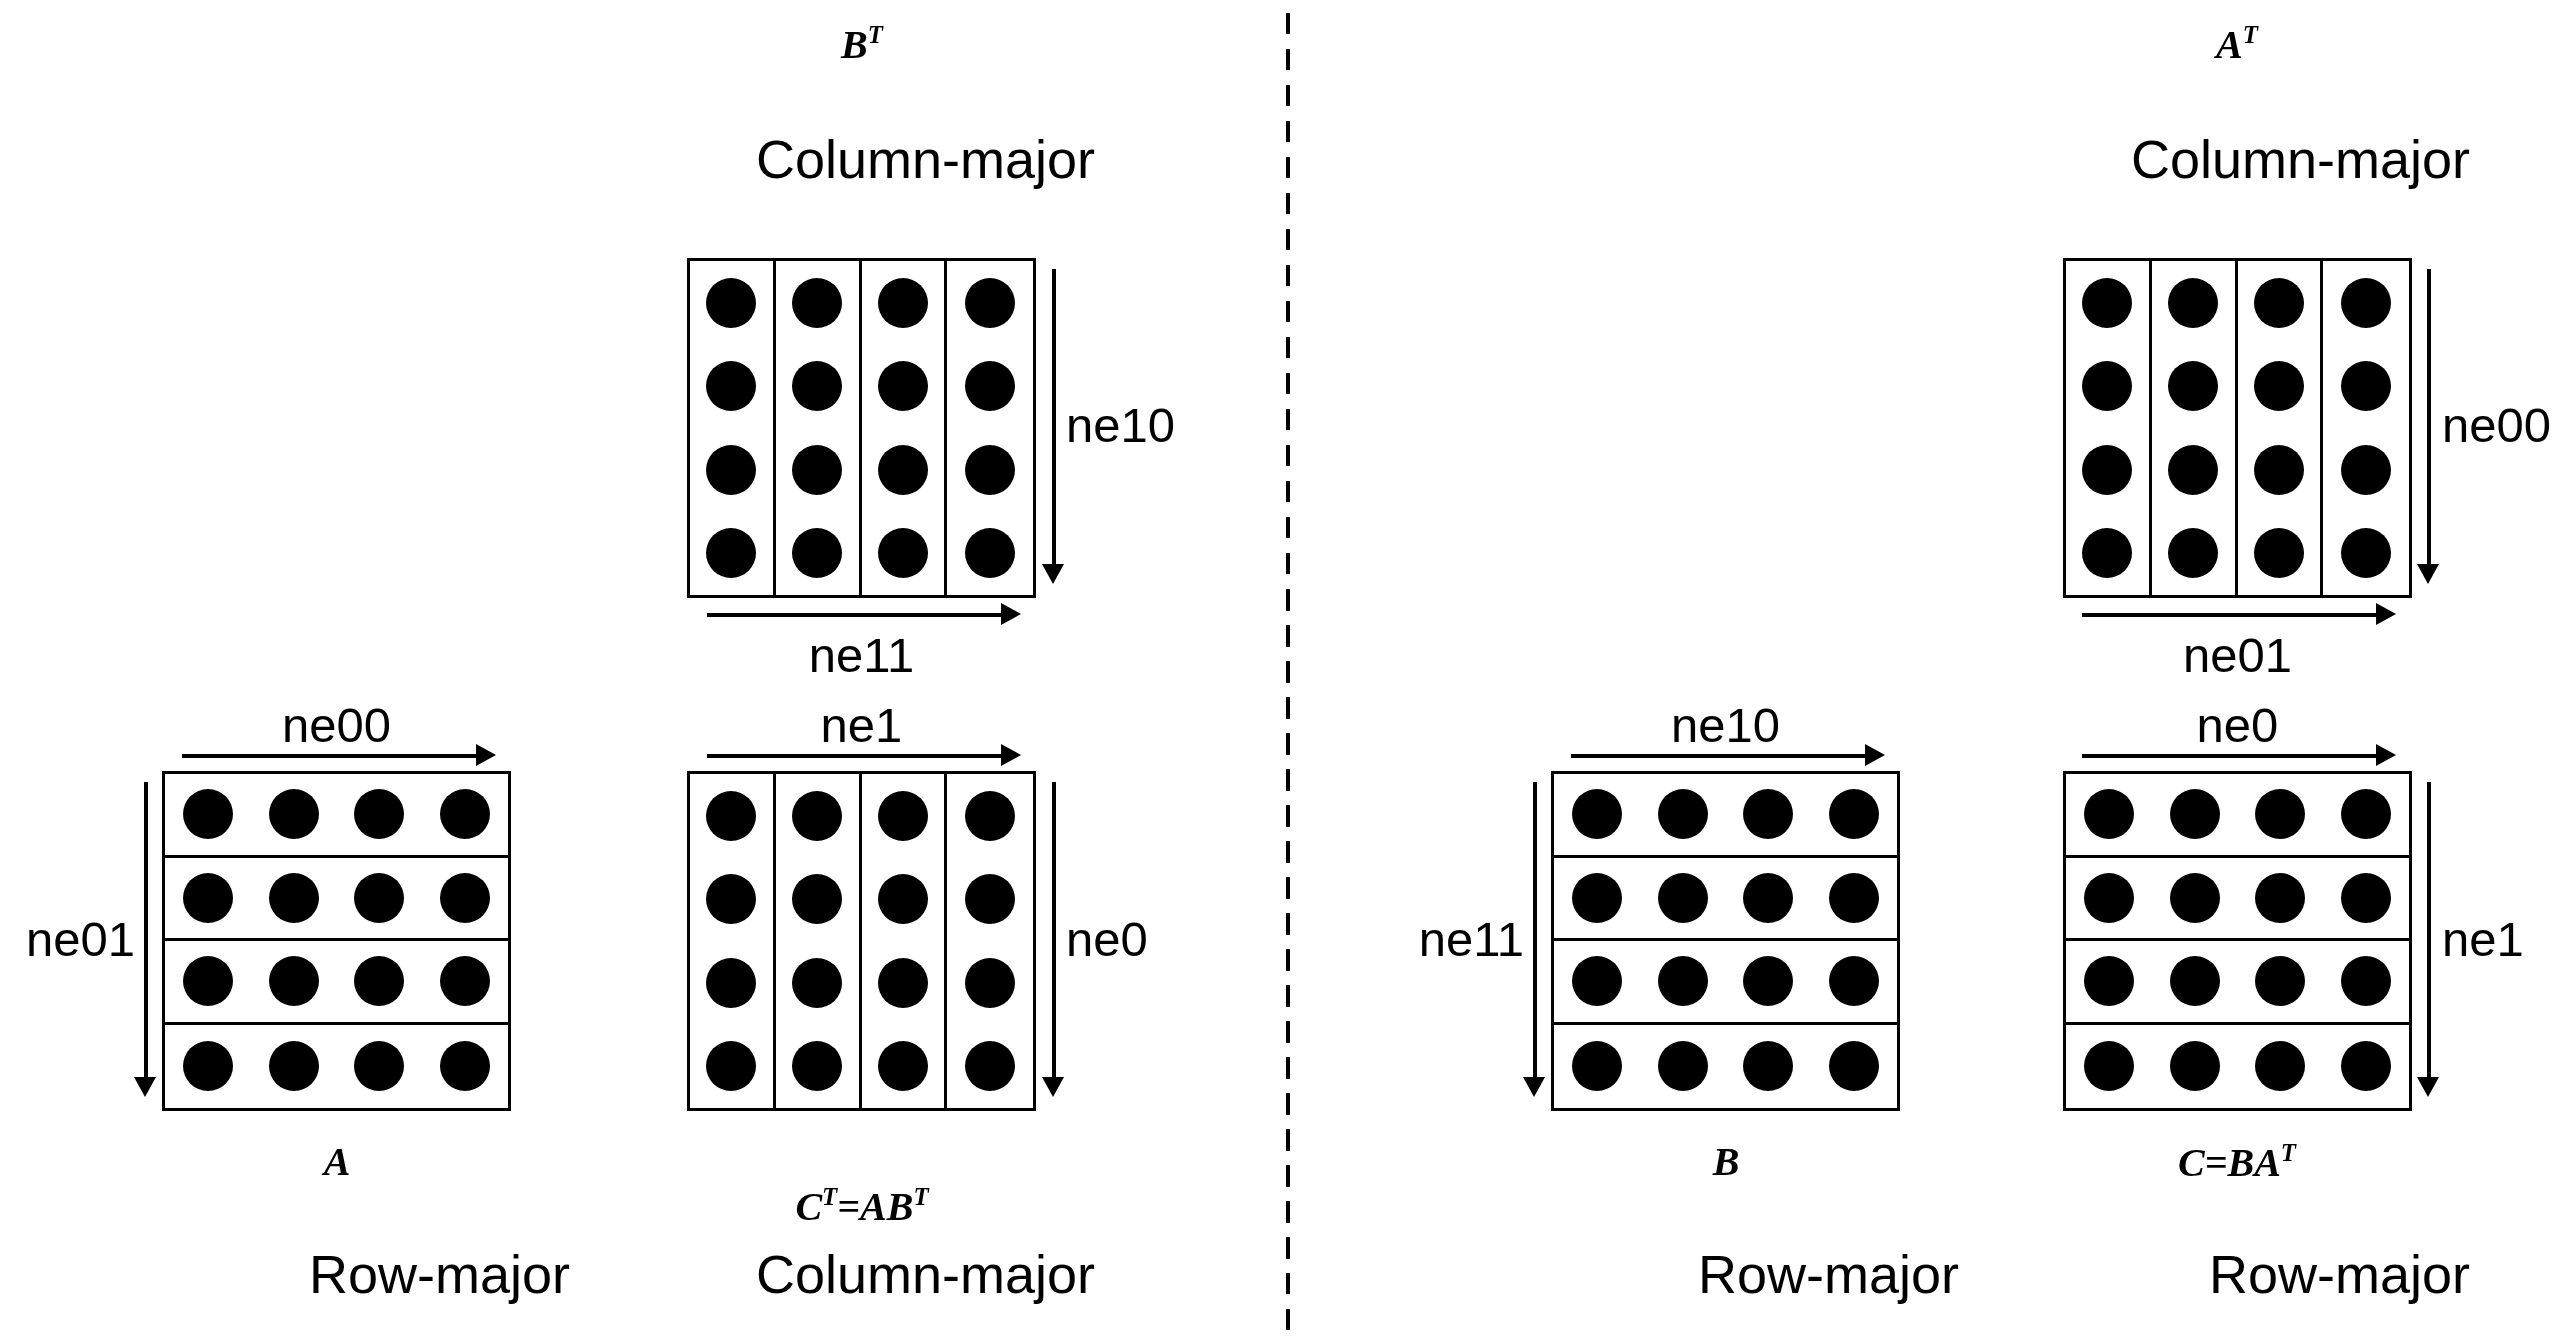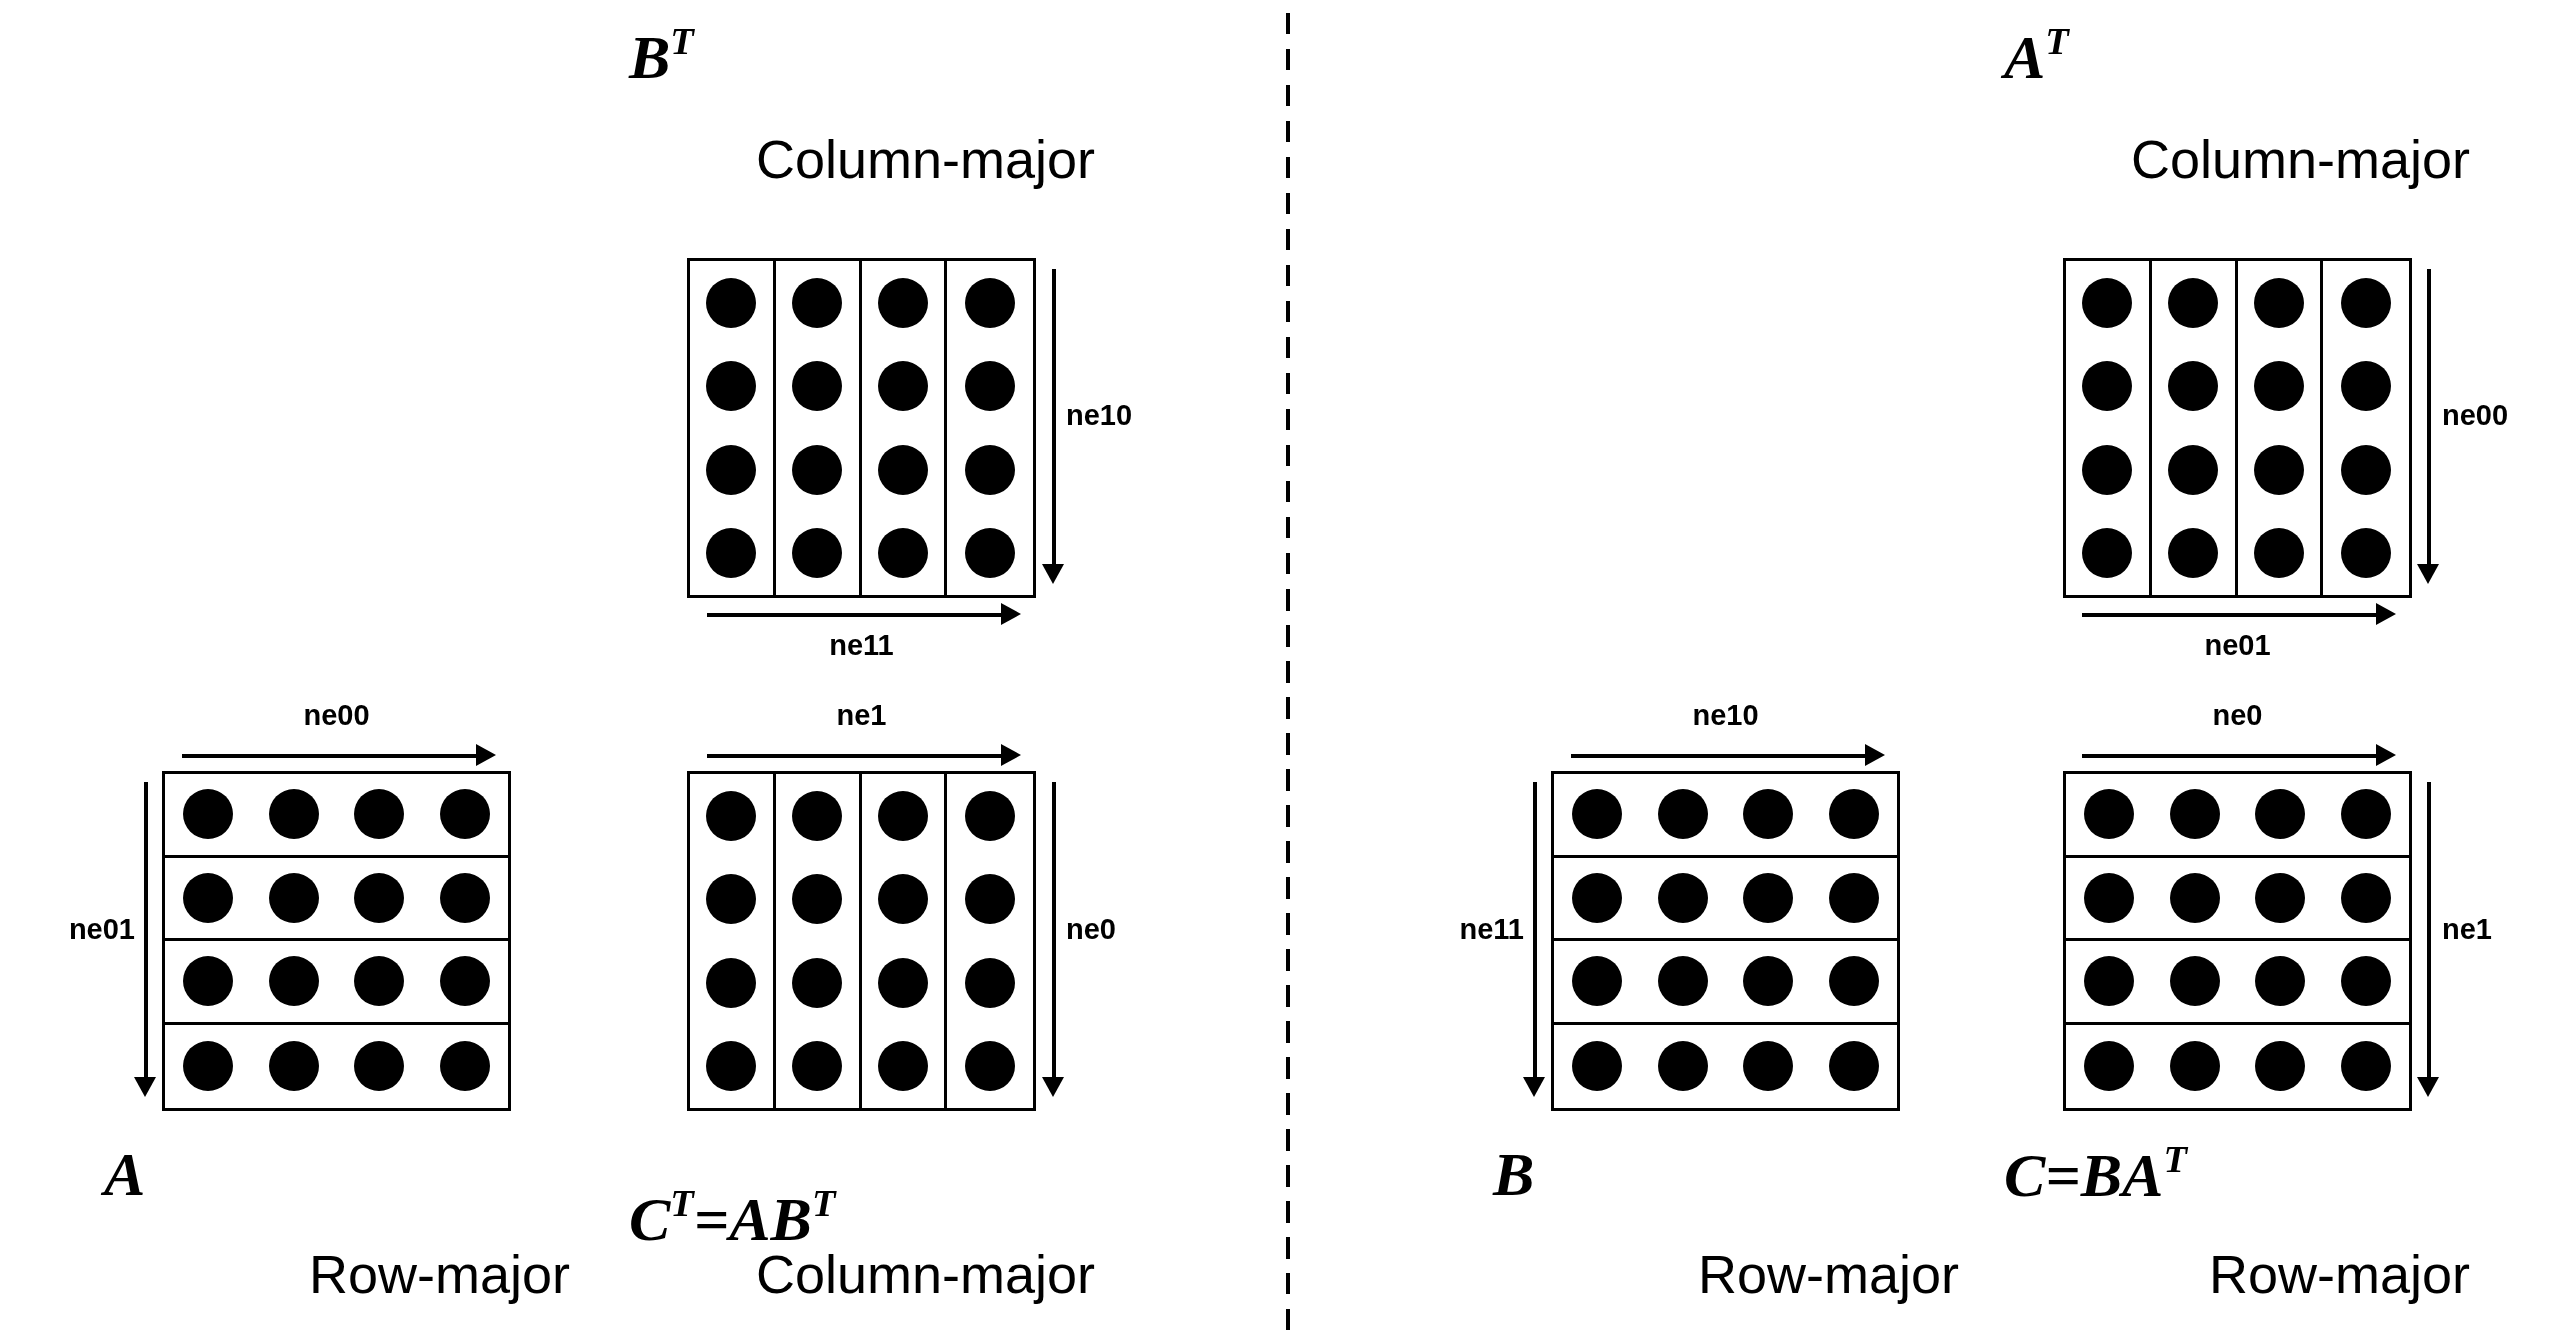--- a/index.html
+++ b/index.html
@@ -34,35 +34,35 @@
     border-top:11.6px solid transparent;border-bottom:11.6px solid transparent;
   }
   .arrow-v{position:absolute;width:3.6px;background:#000;}
   .arrow-v::after{
     content:"";position:absolute;bottom:-18px;left:-10px;
     border-top:20px solid #000;
     border-left:11.6px solid transparent;border-right:11.6px solid transparent;
   }
   
   .mtitle{
-    position:absolute;width:466px;text-align:left;
+    position:absolute;width:466px;text-align:center;
     font-family:"Liberation Serif",serif;
     font-style:italic;font-weight:bold;
-    font-size:62px;line-height:1.1;white-space:nowrap;
+    font-size:40px;line-height:1.1;white-space:nowrap;
   }
   .mtitle sup{font-size:0.62em;position:relative;top:-0.05em;vertical-align:super;}
   .msub{
     position:absolute;width:466px;text-align:right;
     font-family:Liberation Sans, sans-serif;
     font-size:54px;line-height:1.1;white-space:nowrap;
   }
   .nelabel{
     position:absolute;
     font-family:"Liberation Sans",sans-serif;
-    font-weight:bold;font-size:29px;line-height:1.0;white-space:nowrap;
+    font-weight:normal;font-size:49px;line-height:1.0;white-space:nowrap;
   }
   .nelabel.ctr{width:349px;text-align:center;}
   .nelabel.rgt{width:125px;text-align:right;}
   
   .divider{
     position:absolute;width:3.6px;
     background:repeating-linear-gradient(to bottom,#000 0 21.5px,transparent 21.5px 36px);
   }
 </style>
 </head>

